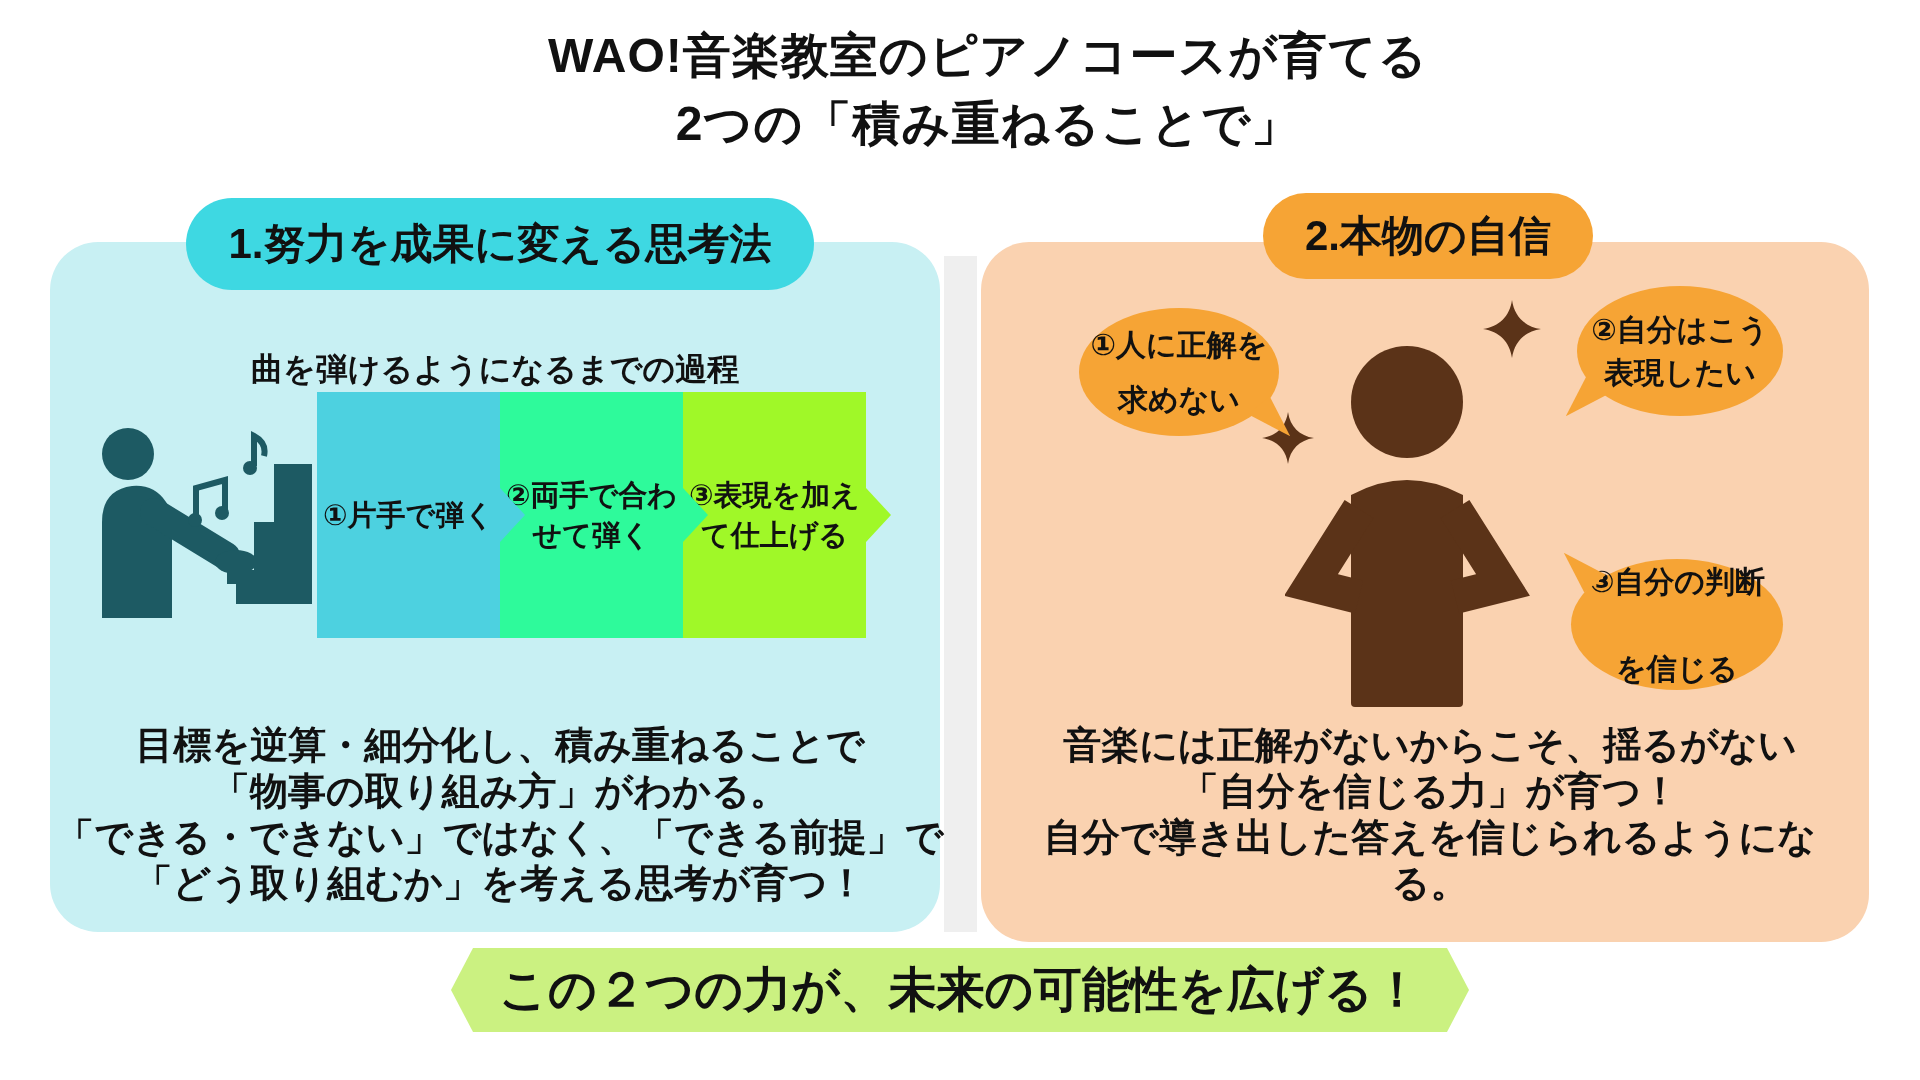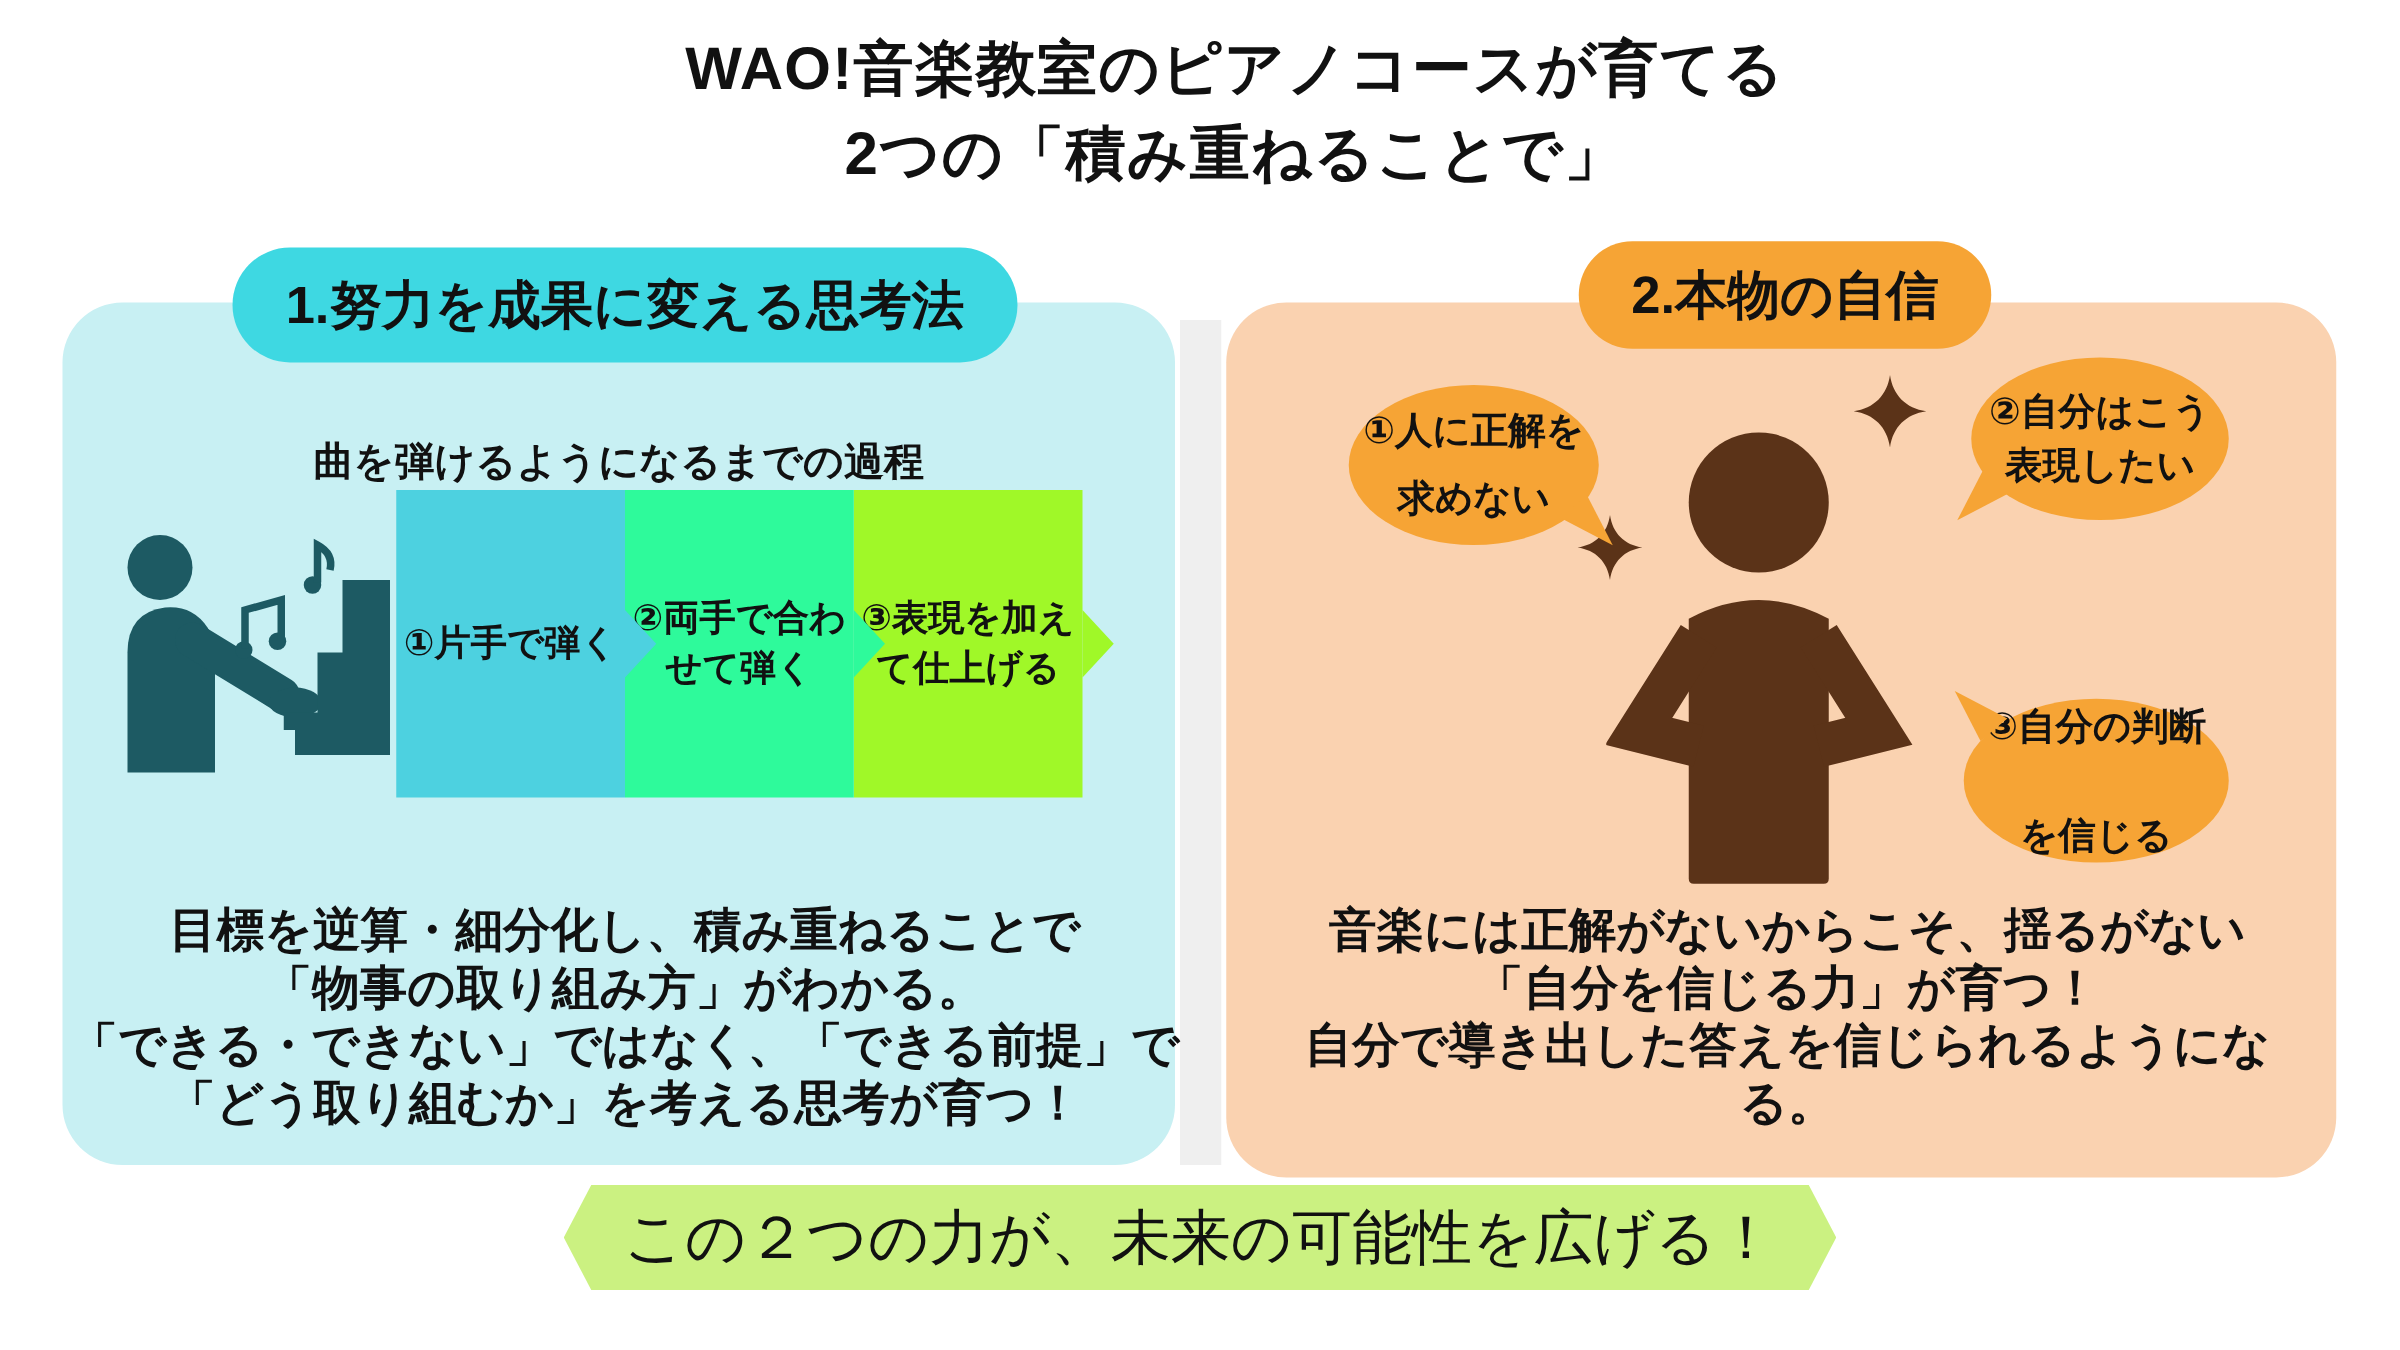--- a/index.html
+++ b/index.html
@@ -49,21 +49,21 @@
                  border-top-color:#F6A435;transform:rotate(40deg);}
   #bubble3{left:1571px;top:559px;width:212px;height:131px;gap:44px;}
   #bubble3 .tail{left:-4px;top:-14px;border-width:0 18px 44px 10px;
                  border-bottom-color:#F6A435;transform:rotate(-40deg);}
   .person-icon{position:absolute;left:1285px;top:345px;width:290px;height:370px;z-index:2;}
   .sparkle{position:absolute;z-index:2;}
   #sparkle1{left:1262px;top:412px;width:52px;height:52px;}
   #sparkle2{left:1483px;top:300px;width:58px;height:58px;}
   
   .ribbon{position:absolute;left:451px;top:948px;width:1018px;height:84px;background:#CBF181;
-          display:flex;align-items:center;justify-content:center;font-size:48px;font-weight:400;
+          display:flex;align-items:center;justify-content:center;font-size:48px;font-weight:700;
           clip-path:polygon(22px 0,calc(100% - 22px) 0,100% 50%,calc(100% - 22px) 100%,22px 100%,0 50%);}
 </style>
 </head>
 <body>
 
 <div class="canvas">
 
   <div class="title">
     <div>WAO!音楽教室のピアノコースが育てる</div>
     <div>2つの「積み重ねることで」</div>

